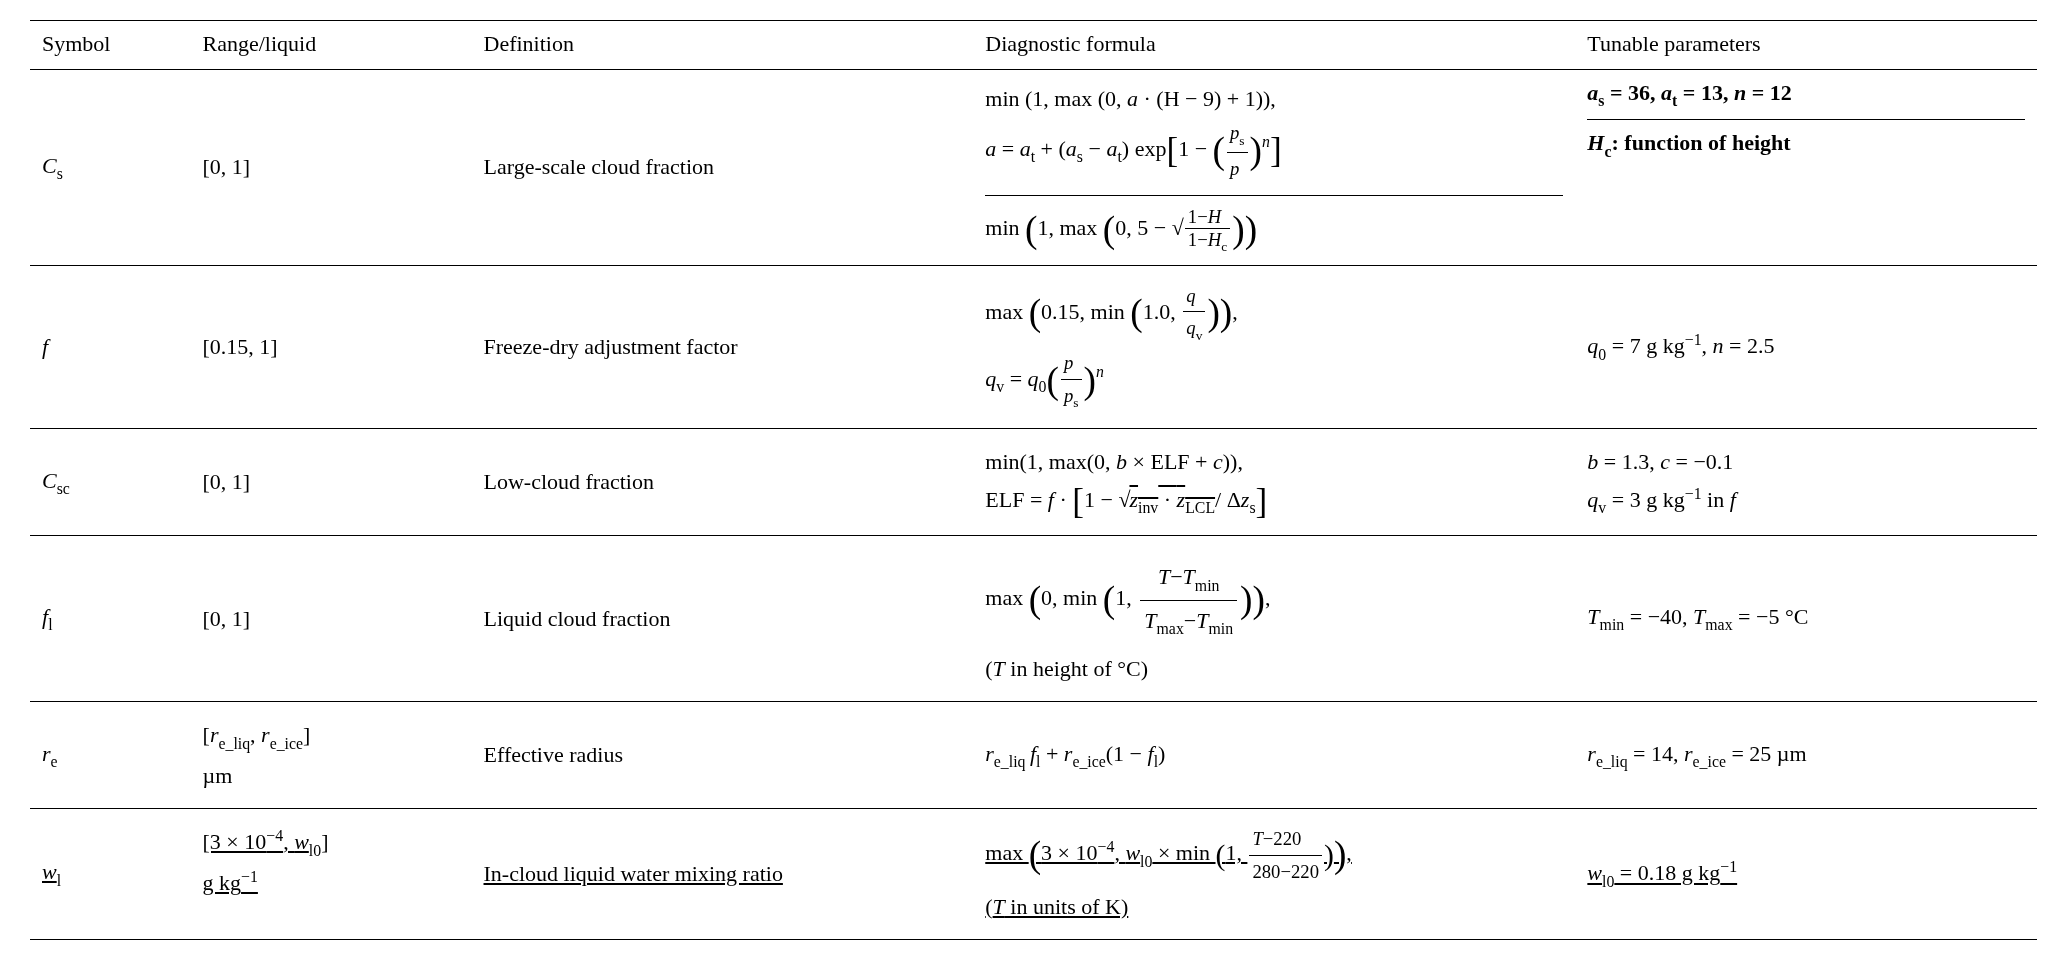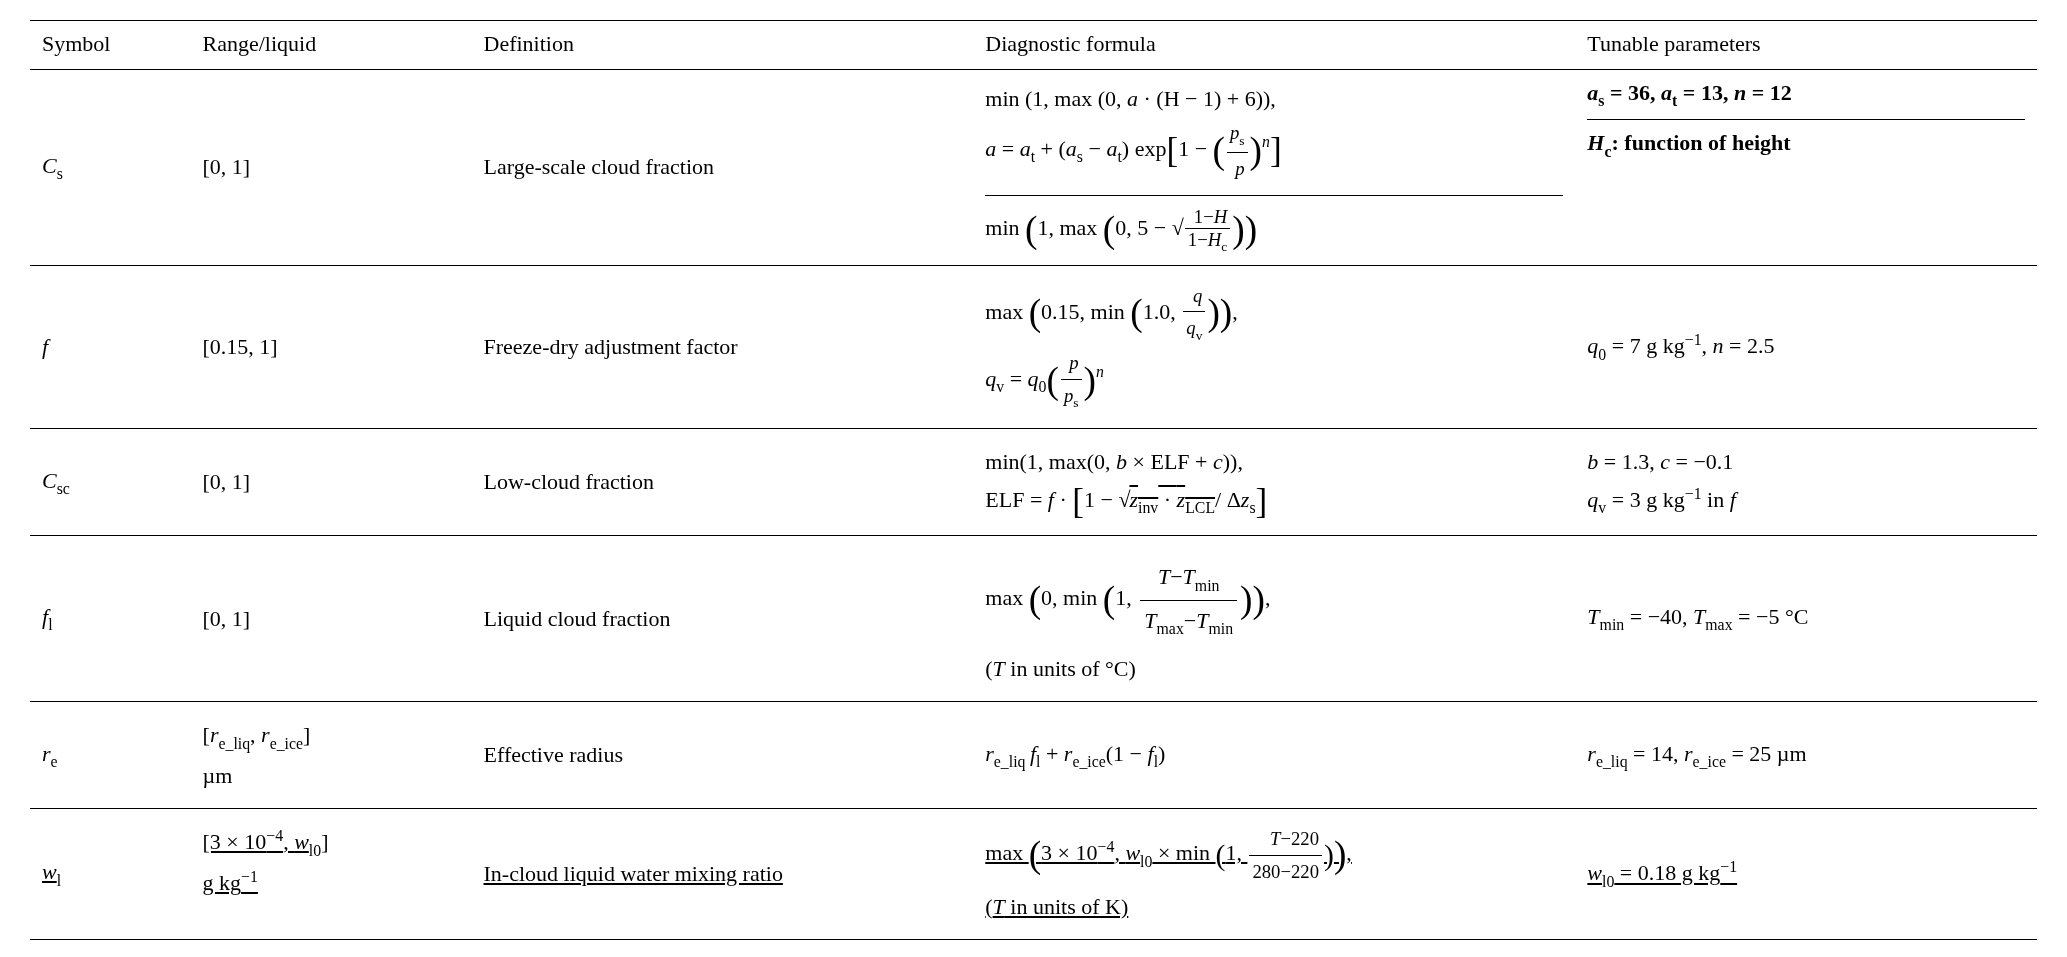--- a/index.html
+++ b/index.html
@@ -41,21 +41,21 @@
     .col-form { width: 30%; }
     .col-tun { width: 23%; }
 
     
     .mi { font-style: italic; } 
     .sub { font-size: 0.72em; vertical-align: sub; position: relative; top: 0.05em; }
     .sup { font-size: 0.72em; vertical-align: super; }
     .rm { font-style: normal; }
     .sqrt { text-decoration: overline; }
     .sqrt::before { content: "√"; text-decoration: none; display: inline-block; margin-right: -1px; }
-    .frac { display: inline-block; text-align: right; vertical-align: middle; font-size: 0.85em; margin: 0 2px; }
+    .frac { display: inline-block; text-align: left; vertical-align: middle; font-size: 0.85em; margin: 0 2px; }
     .frac .num { display: block; padding: 0 3px; }
     .frac .den { display: block; border-top: 1px solid #000; padding: 0 3px; }
     .ffrac { display: inline-block; text-align: center; vertical-align: middle; margin: 8px 3px; }
     .ffrac .num { display: block; padding: 0 4px 1px; }
     .ffrac .den { display: block; border-top: 1px solid #000; padding: 1px 4px 0; }
     .big { font-size: 1.7em; vertical-align: middle; line-height: 0; position: relative; }
     .med { font-size: 1.35em; vertical-align: middle; line-height: 0; position: relative; }
     .brkt { font-size: 1.6em; vertical-align: middle; line-height: 0; }
     .ln { display: block; line-height: 1.7; }
   </style>
@@ -83,21 +83,21 @@
 
   <tr>
     <td class="mid">
       <span class="mi">C</span><span class="sub rm">s</span>
     </td>
     <td class="mid">[0, 1]</td>
     <td class="mid">Large-scale cloud fraction</td>
     <td style="padding:0 12px;">
       <span class="inner-row">
         <span class="ln">
-          <span>min (1, max (0, </span><span class="mi">a</span><span> · (H − 1) + 6)),</span>
+          <span>min (1, max (0, </span><span class="mi">a</span><span> · (H − 9) + 1)),</span>
         </span>
         <span class="ln">
           <span class="mi">a</span><span> = </span><span class="mi">a</span><span class="sub rm">t</span><span> + (</span><span class="mi">a</span><span class="sub rm">s</span><span> − </span><span class="mi">a</span><span class="sub rm">t</span><span>) exp</span><span class="brkt">[</span><span>1 − </span><span class="big">(</span><span class="frac"><span class="num"><span class="mi">p</span><span class="sub rm">s</span></span><span class="den"><span class="mi">p</span></span></span><span class="big">)</span><span class="sup mi">n</span><span class="brkt">]</span>
         </span>
       </span>
       <span class="inner-row inner-sep">
         <span>min </span><span class="big">(</span><span>1, max </span><span class="big">(</span><span>0, 5 − </span><span class="sqrt"><span class="frac"><span class="num"><span>1−</span><span class="mi">H</span></span><span class="den"><span>1−</span><span class="mi">H</span><span class="sub rm">c</span></span></span></span><span class="big">)</span><span class="big">)</span>
       </span>
     </td>
     <td style="padding:0 12px;font-weight:bold;">
@@ -157,21 +157,21 @@
     <td class="mid">
       <span class="mi">f</span><span class="sub rm">l</span>
     </td>
     <td class="mid">[0, 1]</td>
     <td class="mid">Liquid cloud fraction</td>
     <td>
       <span class="ln">
         <span>max </span><span class="big">(</span><span>0, min </span><span class="big">(</span><span>1, </span><span class="ffrac"><span class="num"><span class="mi">T</span><span>−</span><span class="mi">T</span><span class="sub rm">min</span></span><span class="den"><span class="mi">T</span><span class="sub rm">max</span><span>−</span><span class="mi">T</span><span class="sub rm">min</span></span></span><span class="big">)</span><span class="big">)</span>,
       </span>
       <span class="ln">
-        <span>(</span><span class="mi">T</span><span> in units of °C)</span>
+        <span>(</span><span class="mi">T</span><span> in height of °C)</span>
       </span>
     </td>
     <td class="mid">
       <span class="mi">T</span><span class="sub rm">min</span><span> = −40, </span><span class="mi">T</span><span class="sub rm">max</span><span> = −5 °C</span>
     </td>
   </tr>
 
   <tr>
     <td class="mid">
       <span class="mi">r</span><span class="sub rm">e</span>

